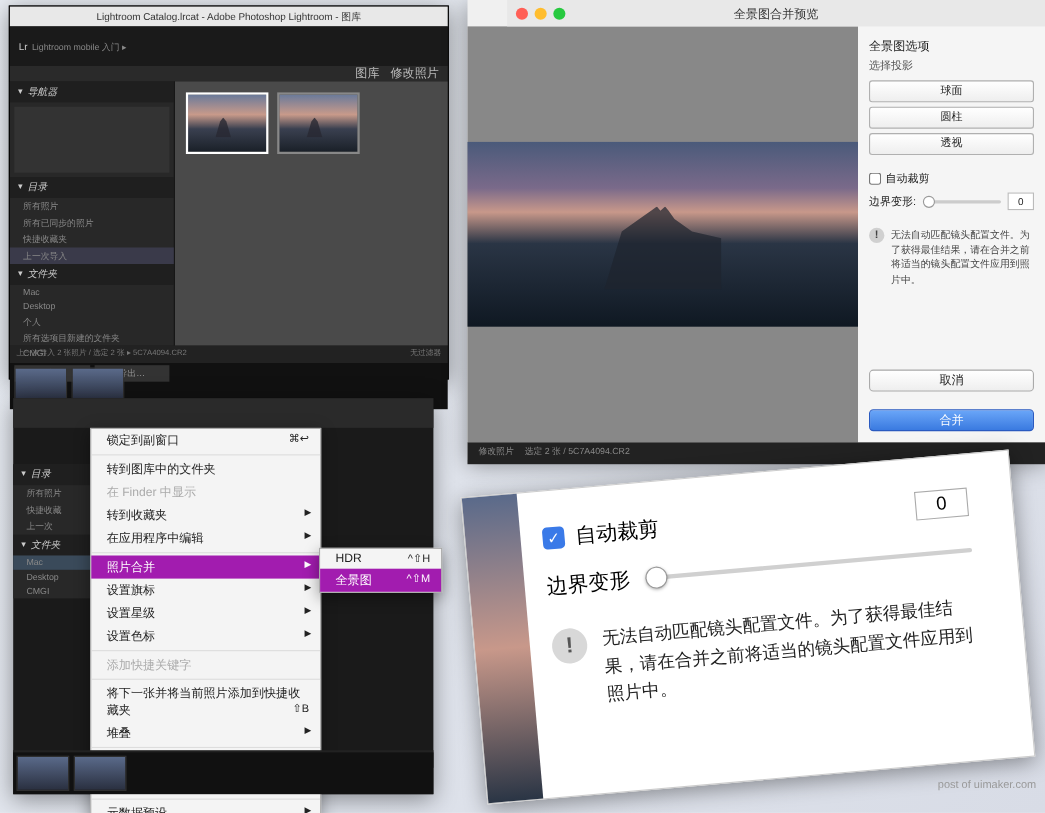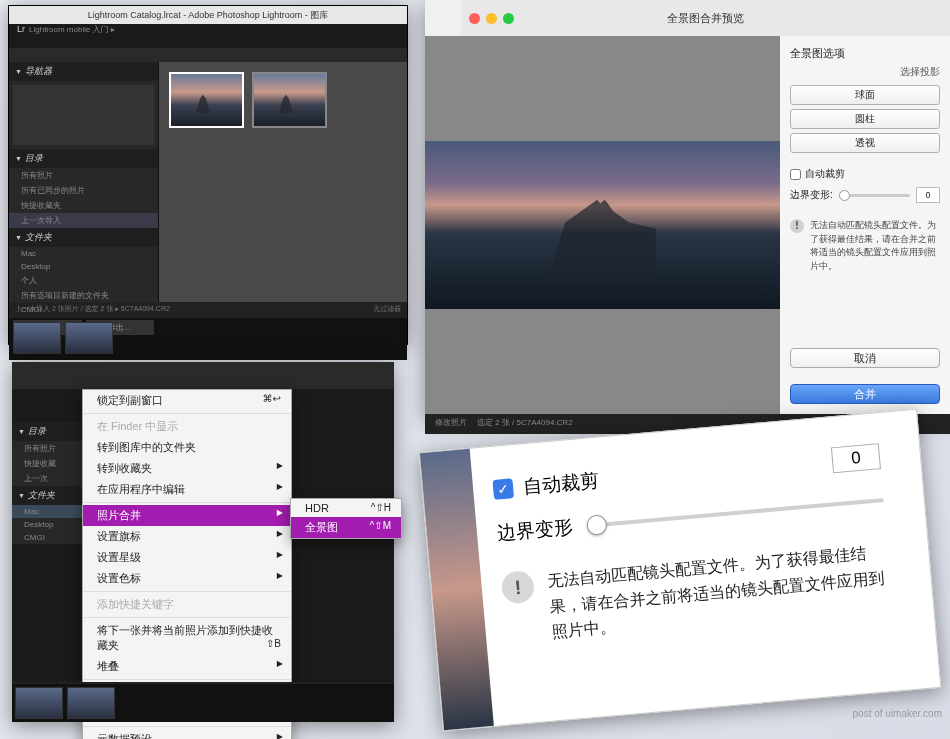--- a/index.html
+++ b/index.html
@@ -2,52 +2,52 @@
 <html><head>
 <meta charset="utf-8">
 <style>
 * { margin:0; padding:0; box-sizing:border-box; font-family:-apple-system,"Helvetica Neue",Arial,sans-serif; }
 body { width:950px; height:739px; background:linear-gradient(135deg,#e8ecf2 0%,#d8dce6 100%); position:relative; overflow:hidden; }
 .panel { position:absolute; box-shadow:0 4px 20px rgba(0,0,0,.4); }
 
 
 #lr1 { left:8px; top:5px; width:400px; height:340px; background:#1a1a1a; border:1px solid #000; }
 .titlebar { height:18px; background:#e8e8e8; font-size:9px; text-align:center; line-height:18px; color:#333; }
-.lr-header { height:24px; background:#1a1a1a; display:flex; align-items:flex-start; padding:0 8px; }
+.lr-header { height:36px; background:#1a1a1a; display:flex; align-items:center; padding:0 8px; }
 .lr-logo { color:#ccc; font-size:9px; }
 .lr-sub { color:#888; font-size:8px; margin-left:4px; }
 .lr-tabs { margin-left:auto; display:flex; gap:10px; }
 .lr-tab { color:#bbb; font-size:11px;margin-top:48px; }
 .lr-subbar { height:14px; background:#2a2a2a; }
 .lr-body { display:flex; height:240px; }
 .lr-side { width:150px; background:#282828; border-right:1px solid #111; font-size:9px; color:#999; }
 .side-head { color:#ccc; font-size:9px; padding:3px 6px; background:#1f1f1f; display:flex; align-items:center;font-style:italic; }
 .side-head::before { content:"▼"; font-size:7px; margin-right:3px; }
 .side-item { padding:2px 12px; font-size:8px; color:#888; }
 .lr-grid { flex:1; background:#4a4a4a; padding:10px; display:flex; gap:8px; align-items:flex-start; }
 .thumb { width:75px; height:56px; background:linear-gradient(180deg,#6a7a9a 0%,#c89a8a 35%,#3a4050 60%,#1a2028 100%); border:2px solid #888; position:relative; }
 .thumb.sel { border-color:#fff; }
 .thumb::after { content:""; position:absolute; left:35%; top:40%; width:20%; height:35%; background:rgba(40,40,50,.8); clip-path:polygon(0 100%,30% 20%,50% 0,70% 20%,100% 100%); }
 .lr-foot { height:16px; background:#222; font-size:7px; color:#777; padding:2px 6px; display:flex; gap:8px; }
 .lr-filmstrip { height:42px; background:#111; display:flex; gap:4px; padding:4px; }
 .fs-thumb { width:48px; height:32px; background:linear-gradient(180deg,#5a6a8a,#2a3040); border:1px solid #333; }
 
 
 #pano { left:425px; top:0; width:525px; height:418px; background:#f0f0f0; }
-.mac-bar { height:36px; background:#e8e8e8; display:flex; align-items:center; padding-left:8px; gap:6px; position:relative;margin-left:36px; }
+.mac-bar { height:24px; background:#e8e8e8; display:flex; align-items:center; padding-left:8px; gap:6px; position:relative;margin-left:36px; }
 .dot { width:11px; height:11px; border-radius:50%; }
 .dot.r { background:#ff5f56; } .dot.y { background:#ffbd2e; } .dot.g { background:#27c93f; }
 .mac-title { position:absolute; left:0; right:0; text-align:center; font-size:11px; color:#333; }
 .pano-body { display:flex; height:378px; }
 .pano-prev { flex:1; background:#888; display:flex; align-items:center; }
 .pano-img { width:100%; height:168px; background:linear-gradient(180deg,#4a5a7a 0%,#7a6a8a 25%,#c8988a 38%,#2a3545 55%,#0f1822 100%); position:relative; }
 .pano-img::before { content:""; position:absolute; left:35%; top:35%; width:30%; height:45%; background:rgba(30,35,45,.7); clip-path:polygon(0 100%,15% 30%,30% 15%,40% 5%,45% 0,48% 5%,52% 0,55% 5%,60% 15%,75% 30%,100% 38%,100% 100%); }
 .pano-right { width:170px; background:#f5f5f5; padding:10px; font-size:11px; color:#222; display:flex; flex-direction:column; }
 .pr-title { font-size:11px; margin-bottom:4px; }
-.pr-sub { font-size:10px; color:#555; margin-bottom:6px;text-align:right; }
+.pr-sub { font-size:10px; color:#555; margin-bottom:6px; }
 .pr-btn { height:20px; border:1px solid #b0b0b0; background:linear-gradient(#fff,#eee); border-radius:3px; font-size:10px; margin-bottom:4px; text-align:center; line-height:18px; }
 .pr-check { font-size:10px; margin:10px 0 6px; display:flex; align-items:center; gap:4px; }
 .pr-check input { width:11px; height:11px; }
 .pr-slider { display:flex; align-items:center; gap:6px; font-size:10px; margin-bottom:10px; }
 .pr-slider .track { flex:1; height:3px; background:#ccc; border-radius:2px; position:relative; }
 .pr-slider .knob { position:absolute; left:0; top:-4px; width:11px; height:11px; background:#fff; border:1px solid #999; border-radius:50%; }
 .pr-slider .val { width:24px; height:16px; border:1px solid #bbb; font-size:9px; text-align:center; line-height:14px; background:#fff; }
 .pr-warn { display:flex; gap:6px; font-size:9px; color:#444; line-height:1.5; margin-top:6px; }
 .pr-warn .ico { width:14px; height:14px; border-radius:50%; background:#d0d0d0; text-align:center; line-height:14px; font-weight:bold; font-size:10px; flex-shrink:0; }
 .pr-actions { margin-top:auto; }
@@ -189,22 +189,22 @@
     <div class="side-item">快捷收藏</div>
     <div class="side-item">上一次</div>
     <div class="side-head">文件夹</div>
     <div class="side-item" style="background:#3a4a5a">Mac</div>
     <div class="side-item">Desktop</div>
     <div class="side-item">CMGI</div>
   </div>
   <div class="ctx-menu" id="ctxmenu">
       <div class="mi">锁定到副窗口<span class="kb">⌘↩</span></div>
       <div class="mi sep"></div>
+      <div class="mi">转到图库中的文件夹</div>
       <div class="mi dis">在 Finder 中显示</div>
-      <div class="mi">转到图库中的文件夹</div>
       <div class="mi sub">转到收藏夹</div>
       <div class="mi sub">在应用程序中编辑</div>
       <div class="mi sep"></div>
       <div class="mi hl sub">照片合并</div>
       <div class="mi sub">设置旗标</div>
       <div class="mi sub">设置星级</div>
       <div class="mi sub">设置色标</div>
       <div class="mi sep"></div>
       <div class="mi dis">添加快捷关键字</div>
       <div class="mi sep"></div>

